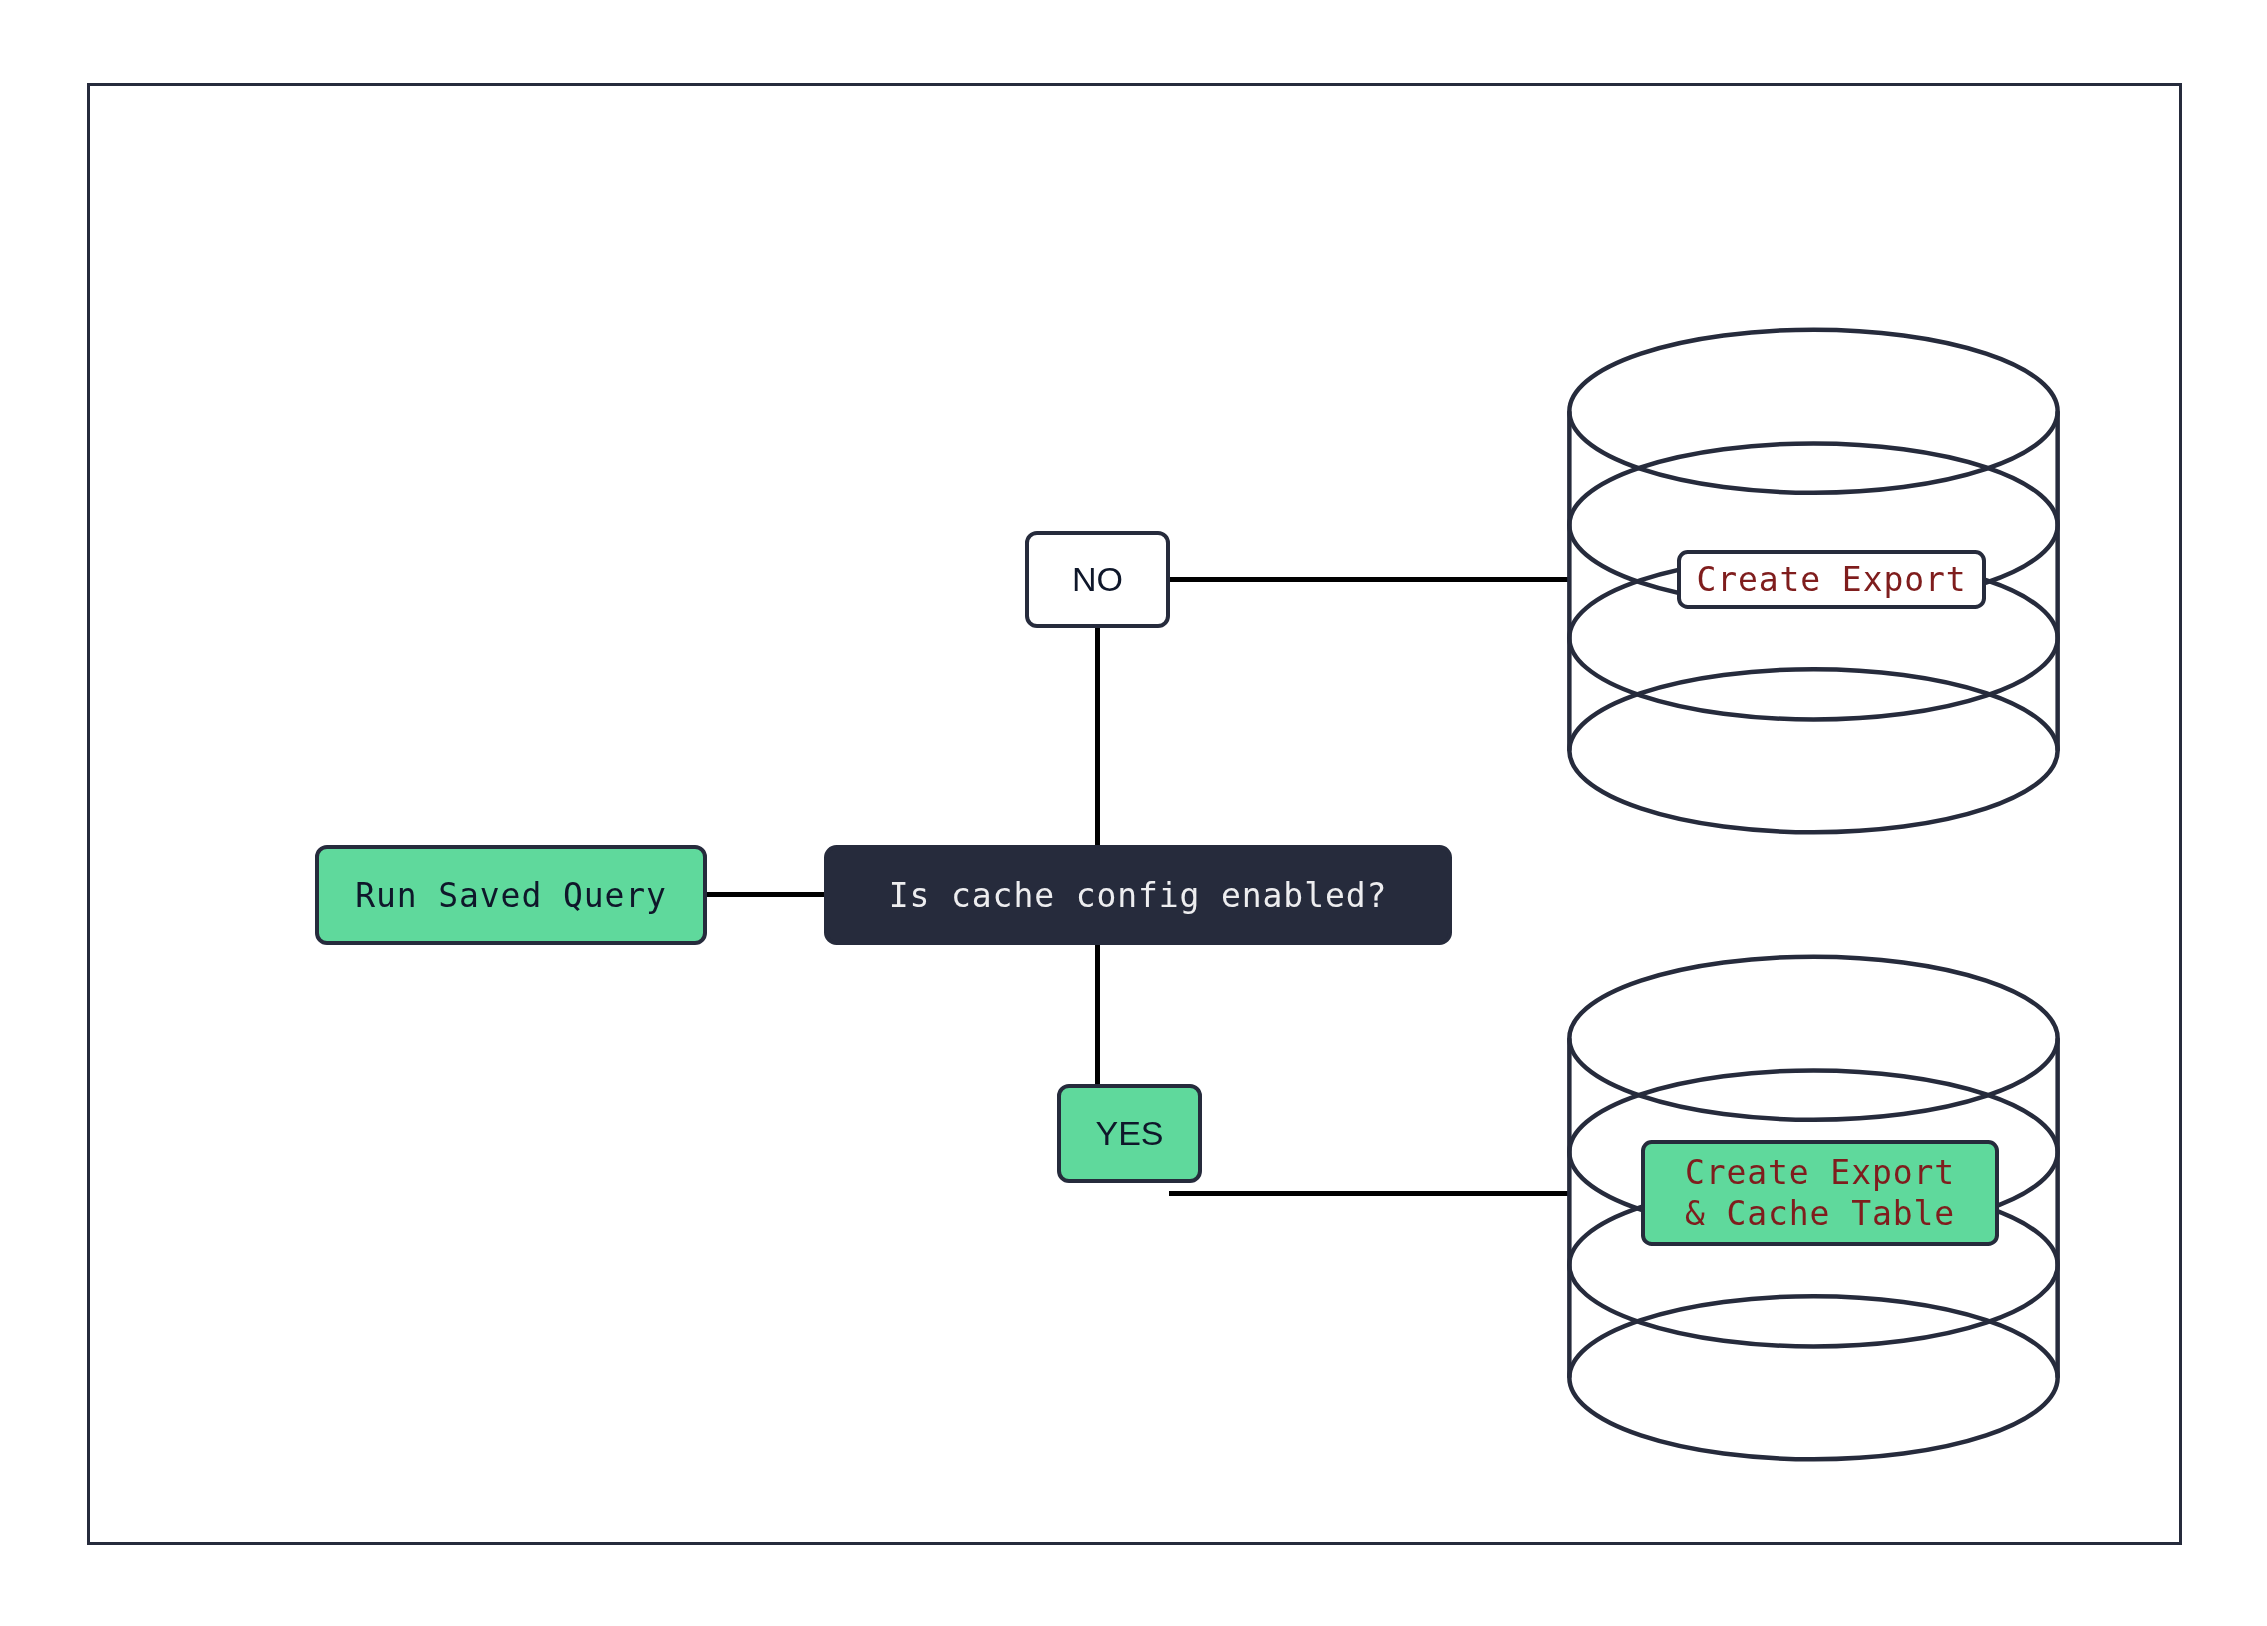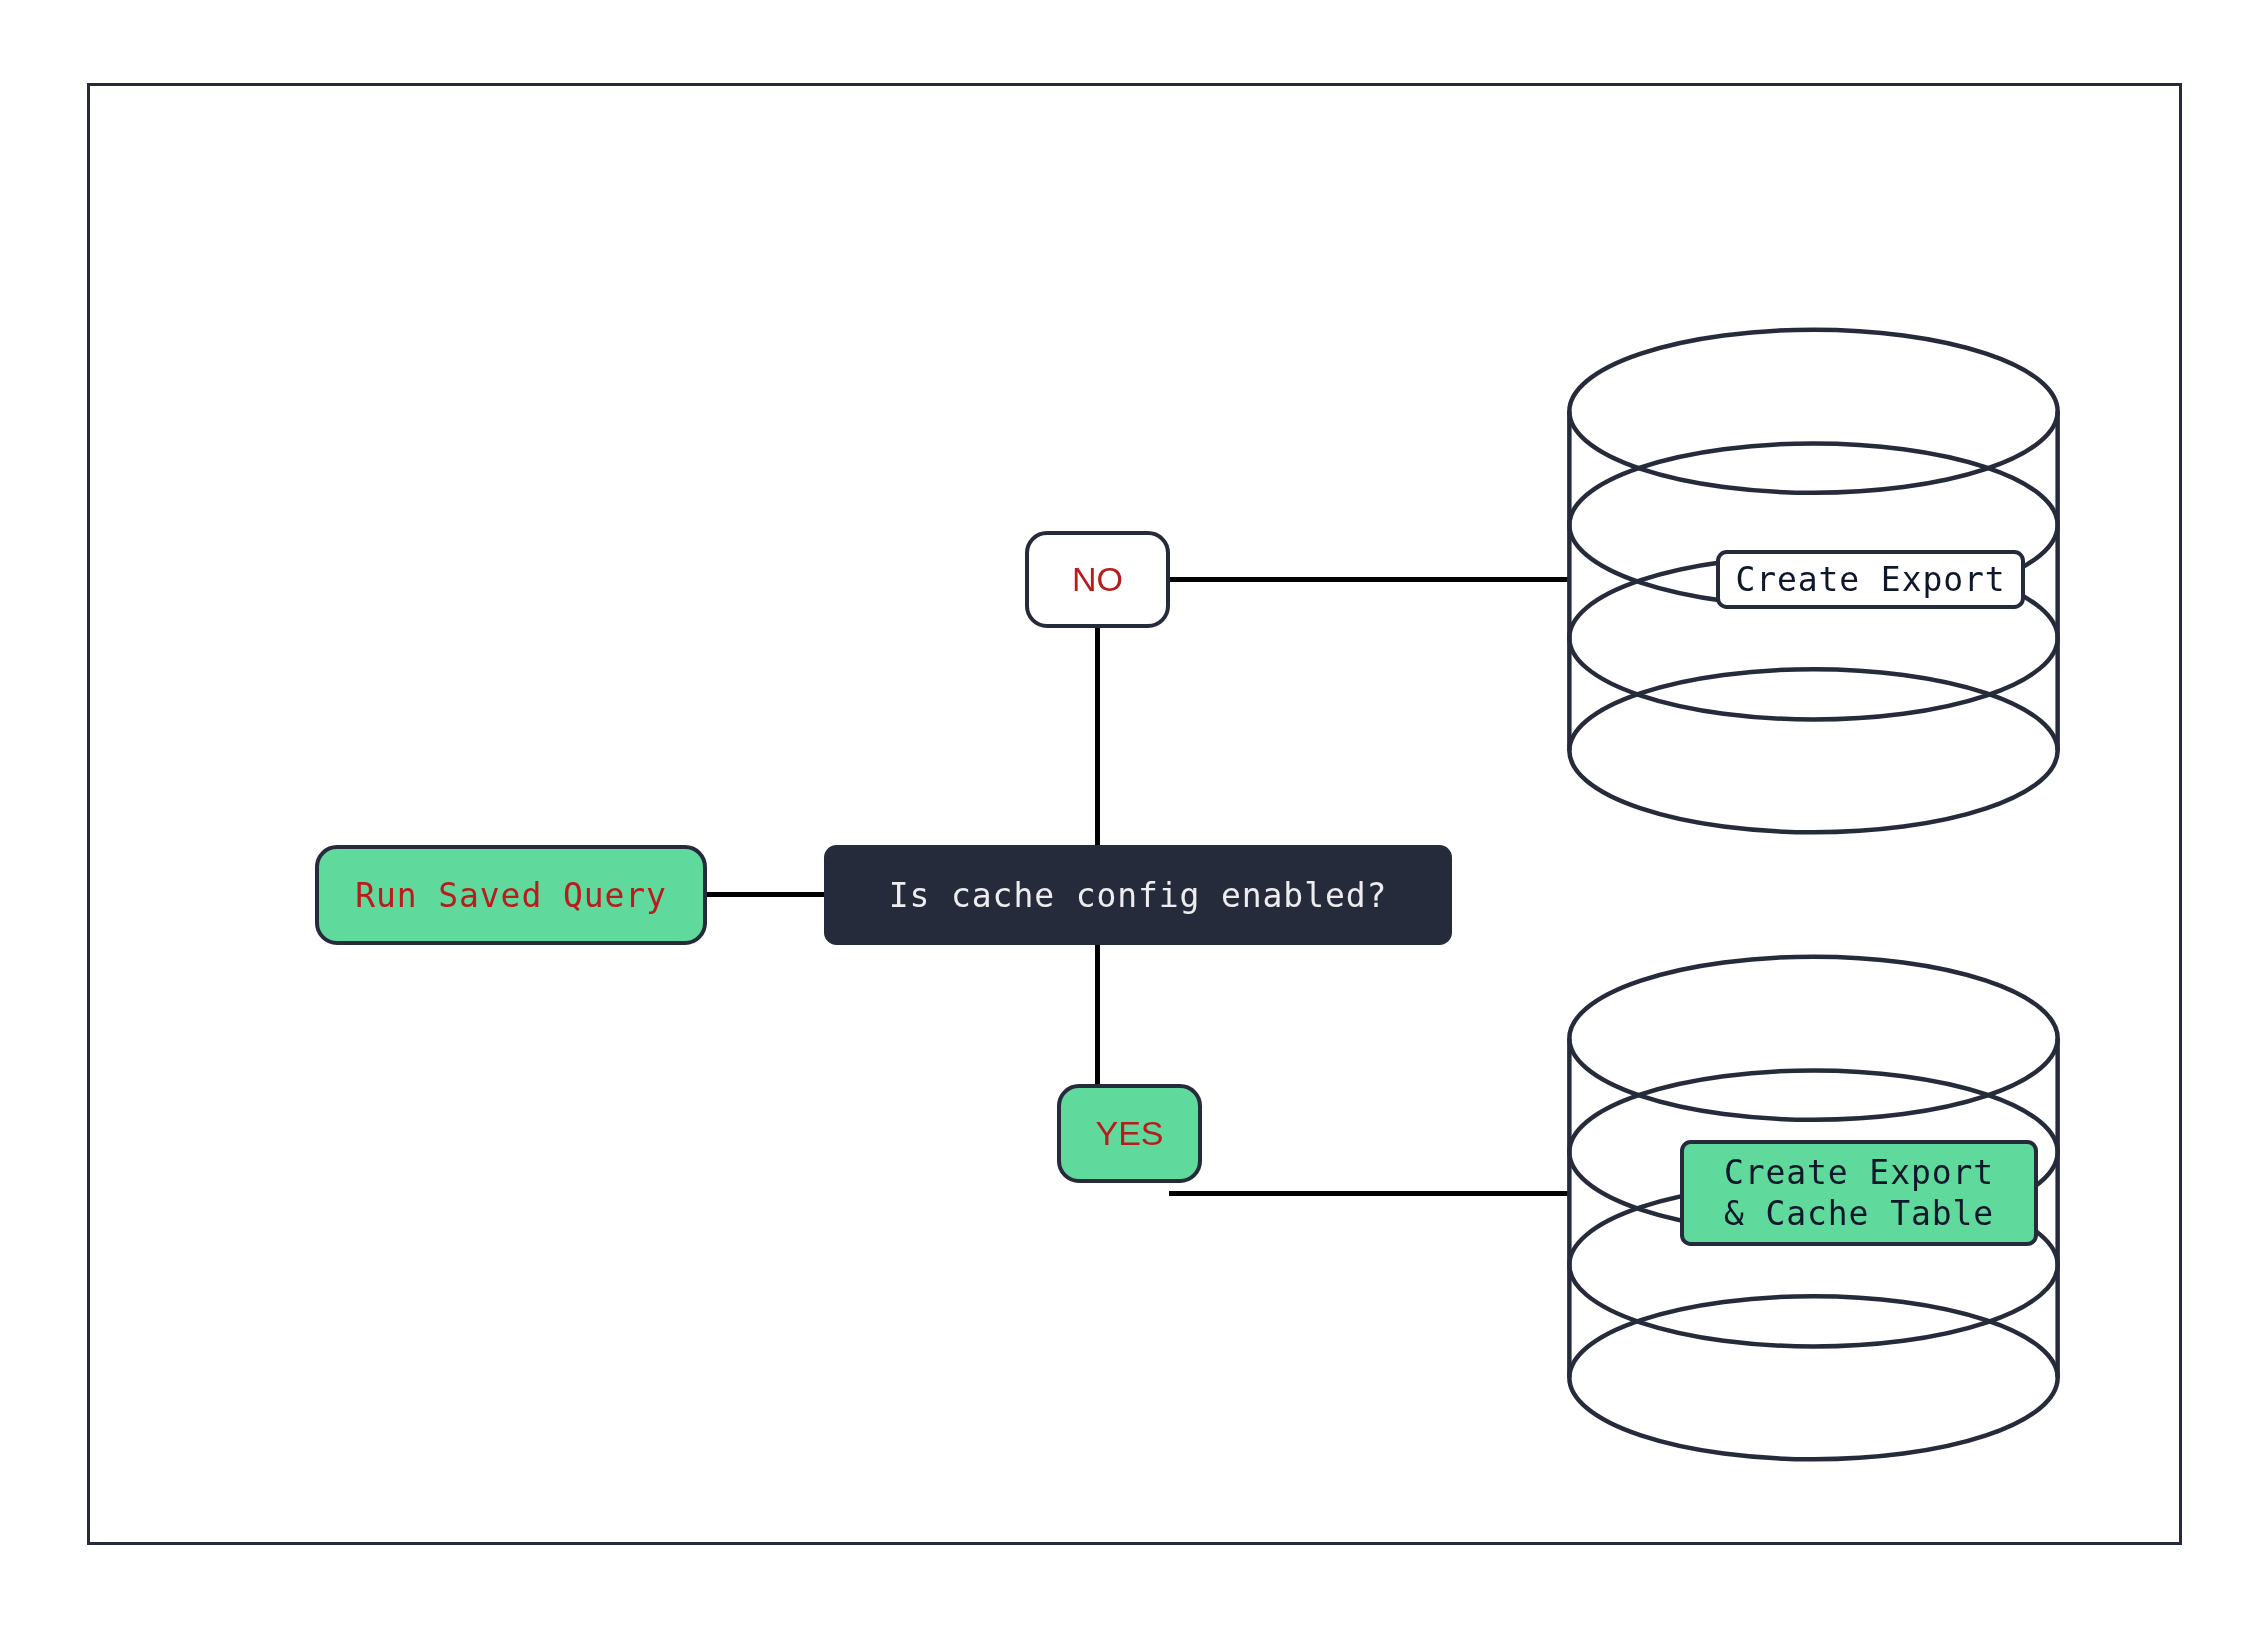--- a/index.html
+++ b/index.html
@@ -73,23 +73,23 @@
 
   
   .node {
     position: absolute;
     box-sizing: border-box;
     display: flex;
     align-items: center;
     justify-content: center;
     text-align: center;
     border: 4.5px solid #262B3C;
-    border-radius: 22px;
-    background: #ffffff;
-    color: #b91c1c;
+    border-radius: 12px;
+    background: #ffffff;
+    color: #0f172a;
   }
 
   .node-mono {
     font-family: "DejaVu Sans Mono", monospace;
     font-size: 33px;
     letter-spacing: 0.9px;
     white-space: pre;
   }
 
   .node-sans {
@@ -157,28 +157,27 @@
   .cyl-label {
     position: absolute;
     box-sizing: border-box;
     display: flex;
     align-items: center;
     justify-content: center;
     text-align: center;
     border: 4.5px solid #262B3C;
     border-radius: 10.7px;
     background: #ffffff;
-    color: #0f172a;
+    color: #7f1d1d;
     font-family: "DejaVu Sans Mono", monospace;
     font-size: 33px;
     letter-spacing: 0.9px;
     line-height: 1.25;
     white-space: pre;
     z-index: 5;
-    margin-left: 39px;
   }
   #label-create-export {
     left: 1677px;
     top: 550px;
     width: 309px;
     height: 59px;
   }
   #label-create-export-cache {
     left: 1641px;
     top: 1140px;

